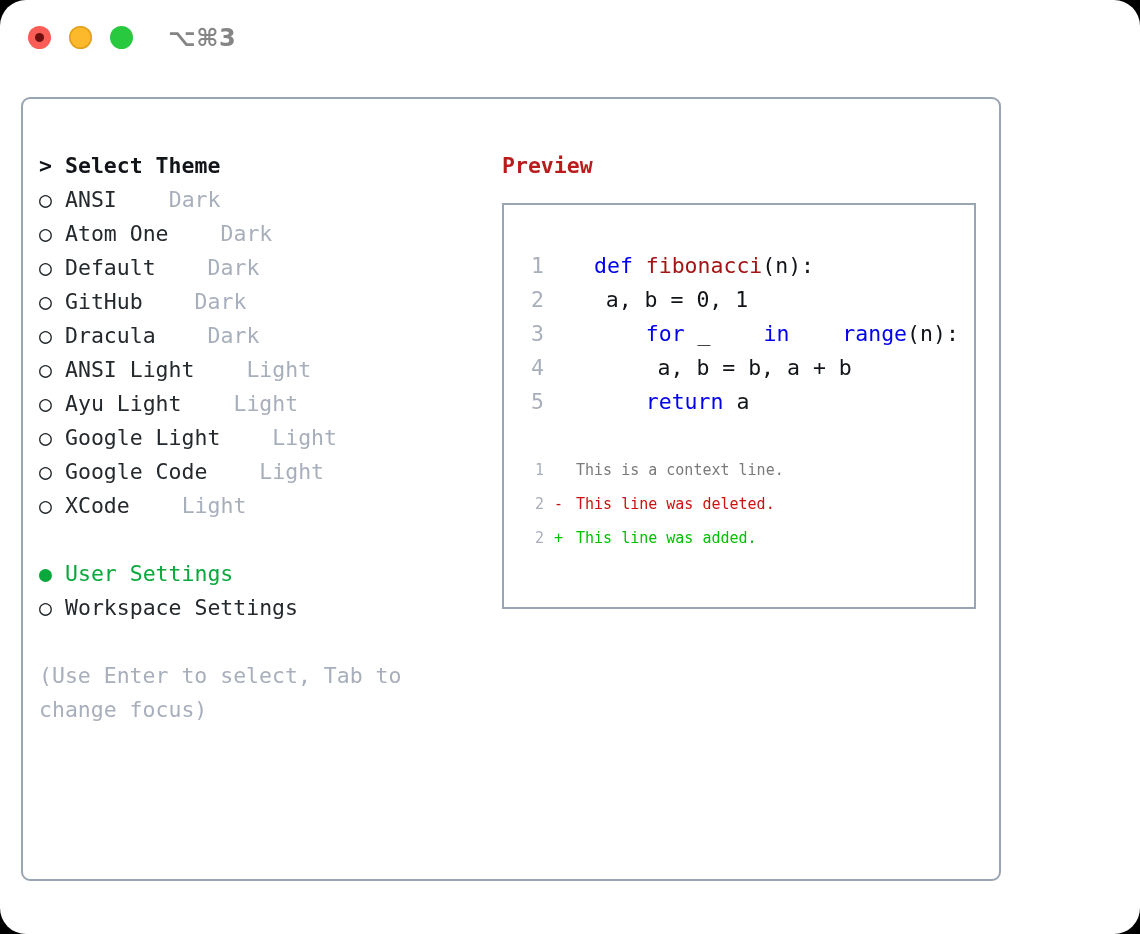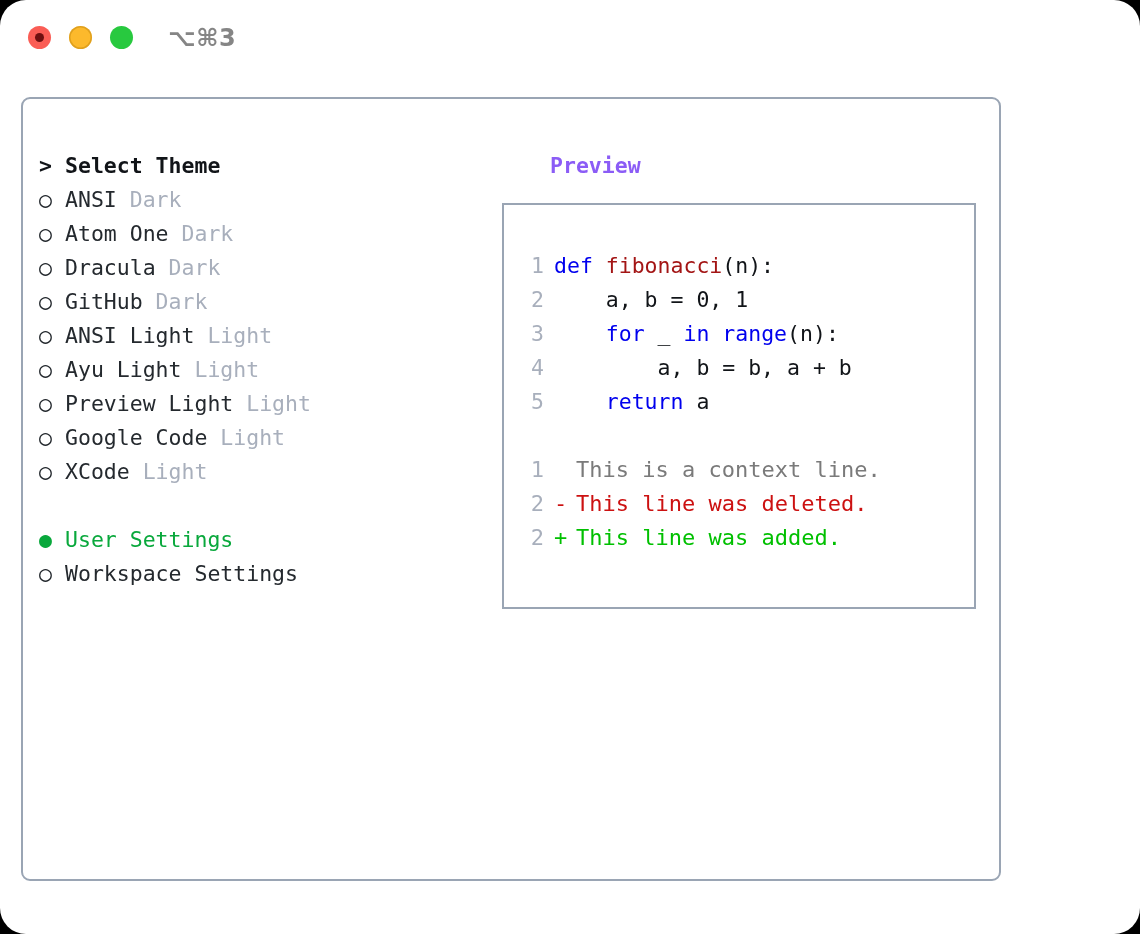--- a/index.html
+++ b/index.html
@@ -98,44 +98,43 @@
   }
   .row .prefix {
     display: inline-block;
     width: 26px;
   }
   .header-row {
     font-weight: bold;
     color: #111418;
   }
   .row.selected { color: #09a83c; }
-  .row .suffix  { color: #a8afbc; }
+  .row .suffix  { color: #a8afbc; margin-left: 39px; }
   .row.selected .suffix { color: #a8afbc; }
   .spacer-md { height: 34px; }
 
   .hint {
     font-size: 21.5px;
     line-height: 34px;
     color: #a8afbc;
     width: 400px;
     white-space: pre-wrap;
   }
 
   
   .right-col {
     position: absolute;
     left: 479px; top: 50px;
     width: 490px;
   }
   .preview-title {
     font-size: 21.5px;
     font-weight: bold;
-    color: #8b5cf6;
-    line-height: 34px;
-    margin-left: 48px;
+    color: #b91c1c;
+    line-height: 34px;
   }
   .preview-box {
     margin-top: 20px;
     width: 474px;
     height: 406px;
     border: 2px solid #9aa5b4;
     box-sizing: border-box;
     background: #ffffff;
     position: relative;
   }
@@ -147,28 +146,28 @@
     white-space: pre;
   }
   .code-line { display: block; }
   .lineno {
     display: inline-block;
     width: 26px;
     text-align: right;
     color: #a8afbc;
     margin-right: 10px;
   }
-  .tok-kw   { color: #0000ee; }
+  .tok-kw   { color: #0000ee; margin-left: 40px; }
   .tok-fn   { color: #a31515; }
   .tok-plain{ color: #111418; }
 
   .diff {
     position: absolute;
     left: 14px; top: 248px;
-    font-size: 22px;
+    font-size: 15px;
     line-height: 34px;
     white-space: pre;
   }
   .diff .marker { display: inline-block; width: 22px; }
   .diff-ctx { color: #7a7a7a; }
   .diff-del { color: #cc1111; }
   .diff-add { color: #00c000; }
 </style>
 </head>
 <body>
@@ -186,39 +185,41 @@
 
   <div class="panel">
 
     <div class="left-col">
 
       <div class="row header-row"><span class="prefix">&gt; </span><span>Select Theme</span></div>
 
       <div id="theme-items">
           <div class="row"><span class="prefix">○ </span><span>ANSI</span><span class="suffix"> Dark</span></div>
           <div class="row"><span class="prefix">○ </span><span>Atom One</span><span class="suffix"> Dark</span></div>
+          <div class="row"><span class="prefix">○ </span><span>Default</span><span class="suffix"> Dark</span></div>
+          <div class="row"><span class="prefix">○ </span><span>GitHub</span><span class="suffix"> Dark</span></div>
           <div class="row"><span class="prefix">○ </span><span>Dracula</span><span class="suffix"> Dark</span></div>
-          <div class="row"><span class="prefix">○ </span><span>GitHub</span><span class="suffix"> Dark</span></div>
           <div class="row"><span class="prefix">○ </span><span>ANSI Light</span><span class="suffix"> Light</span></div>
           <div class="row"><span class="prefix">○ </span><span>Ayu Light</span><span class="suffix"> Light</span></div>
-          <div class="row"><span class="prefix">○ </span><span>Preview Light</span><span class="suffix"> Light</span></div>
+          <div class="row"><span class="prefix">○ </span><span>Google Light</span><span class="suffix"> Light</span></div>
           <div class="row"><span class="prefix">○ </span><span>Google Code</span><span class="suffix"> Light</span></div>
           <div class="row"><span class="prefix">○ </span><span>XCode</span><span class="suffix"> Light</span></div>
         </div>
 
       <div class="spacer-md"></div>
 
 
       <div id="apply-items">
           <div class="row selected"><span class="prefix">● </span><span>User Settings</span></div>
           <div class="row"><span class="prefix">○ </span><span>Workspace Settings</span></div>
         </div>
 
       <div class="spacer-md"></div>
 
+      <div class="hint">(Use Enter to select, Tab to change focus)</div>
     </div>
 
     <div class="right-col">
       <div class="preview-title">Preview</div>
       <div class="preview-box">
         <div class="code" id="code-block"><span class="code-line"><span class="lineno">1</span><span class="tok-kw">def </span><span class="tok-fn">fibonacci</span><span class="tok-plain">(n):</span></span><span class="code-line"><span class="lineno">2</span><span class="tok-plain">    a, b = 0, 1</span></span><span class="code-line"><span class="lineno">3</span><span class="tok-plain">    </span><span class="tok-kw">for</span><span class="tok-plain"> _ </span><span class="tok-kw">in</span><span class="tok-plain"> </span><span class="tok-kw">range</span><span class="tok-plain">(n):</span></span><span class="code-line"><span class="lineno">4</span><span class="tok-plain">        a, b = b, a + b</span></span><span class="code-line"><span class="lineno">5</span><span class="tok-plain">    </span><span class="tok-kw">return</span><span class="tok-plain"> a</span></span></div>
         <div class="diff" id="diff-block"><span class="code-line diff-ctx"><span class="lineno">1</span><span class="marker">  </span><span>This is a context line.</span></span><span class="code-line diff-del"><span class="lineno">2</span><span class="marker">- </span><span>This line was deleted.</span></span><span class="code-line diff-add"><span class="lineno">2</span><span class="marker">+ </span><span>This line was added.</span></span></div>
       </div>
     </div>
 

